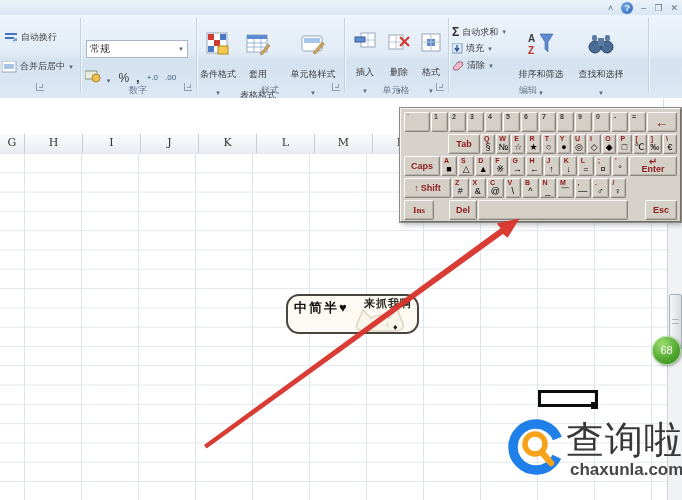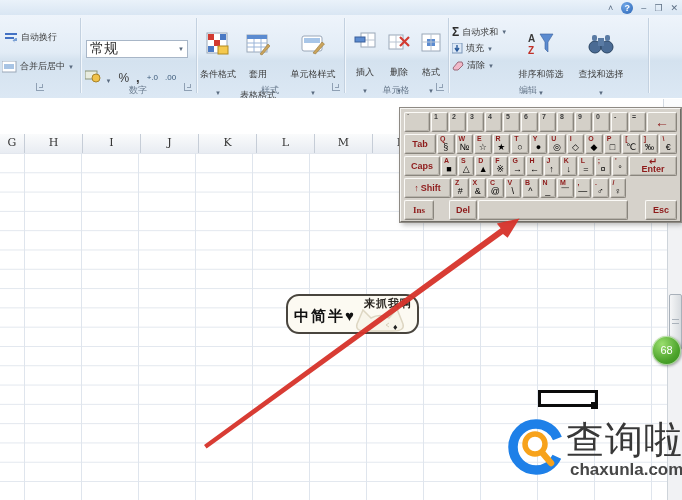--- a/index.html
+++ b/index.html
@@ -71,21 +71,21 @@
   .ks{position:absolute;bottom:0;left:0;right:0;text-align:center;font-size:9px;color:#000;line-height:11px;}
   .key.mod{display:flex;flex-direction:column;align-items:center;justify-content:center;}
   .mtop{font-size:10px;font-weight:bold;color:#8e1a1a;line-height:7px;}
   .mlabel{font-size:9px;font-weight:bold;color:#8e1a1a;line-height:9px;display:flex;gap:2px;}
   .key.karrow .mlabel{font-size:14px;line-height:12px;}
 
   
   #sticker{left:286px;top:294px;width:133px;height:40px;background:#fcfaf2;border:2px solid #49453e;
     border-radius:13px;z-index:6;box-sizing:border-box;}
   #sticker-speech{position:absolute;top:0px;right:5px;font-size:11px;color:#2b2722;letter-spacing:1px;font-weight:bold;}
-  #sticker-status{position:absolute;top:11px;left:6px;font-size:15px;color:#111;letter-spacing:2px;font-weight:bold;}
+  #sticker-status{position:absolute;top:3px;left:6px;font-size:13px;color:#111;letter-spacing:2px;font-weight:bold;}
   #cat{position:absolute;right:6px;top:8px;}
 
   
   #annot-rect{left:538px;top:390px;width:54px;height:11px;border:3px solid #0b0b0b;z-index:7;}
   #annot-rect:after{content:"";position:absolute;right:-3px;bottom:-5px;width:7px;height:7px;background:#0b0b0b;}
 
   
   #logo{left:506px;top:413px;width:176px;height:72px;z-index:12;}
   #brand{position:absolute;left:60px;top:2px;font-family:Liberation Serif, serif;
     font-size:38px;color:#383838;white-space:nowrap;letter-spacing:1px;}
@@ -131,21 +131,21 @@
     <svg class="mi" width="15" height="12">
       <rect x="0" y="0" width="14" height="11" fill="#fff" stroke="#9aa7b8"></rect>
       <rect x="2" y="3" width="10" height="5" fill="#a8c4e4"></rect>
       </svg>
     <span class="rtext">合并后居中</span>
     <span class="dd">▼</span>
   </div>
   <div class="launcher" style="left:36px;top:68px"></div>
 
   <div class="abs" style="left:86px;top:25px;width:102px;height:18px;background:#fff;border:1px solid #a8b6c7;display:flex;align-items:center;justify-content:space-between;padding:0 3px;box-sizing:border-box;">
-    <span style="font-size:14px;color:#333">常规</span>
+    <span style="font-size:10px;color:#333">常规</span>
     <span class="dd">▼</span>
   </div>
   <div class="smallrow" style="left:85px;top:53px;gap:7px">
     <span>
       <svg class="mi" width="16" height="15">
         <rect x="0" y="3" width="12" height="8" fill="#e8ecdf" stroke="#8a9478"></rect>
         <circle cx="11" cy="10" r="4" fill="#f0c24a" stroke="#a8832a"></circle>
         </svg>
       <span class="dd">▼</span>
     </span>
@@ -326,21 +326,21 @@
       <div class="key">
         <span class="kt">=</span>
       </div>
       <div class="key mod karrow" style="flex: 0 0 30px;">
         <div class="mlabel">
           <span>←</span>
         </div>
       </div>
     </div>
     <div class="kb-row">
-      <div class="key mod" style="flex: 0 0 32px;">
+      <div class="key mod" style="flex: 0 0 32px; margin-left: 44px;">
         <div class="mlabel">
           <span>Tab</span>
         </div>
       </div>
       <div class="key">
         <span class="kt">Q</span>
         <span class="ks">§</span>
       </div>
       <div class="key">
         <span class="kt">W</span>

